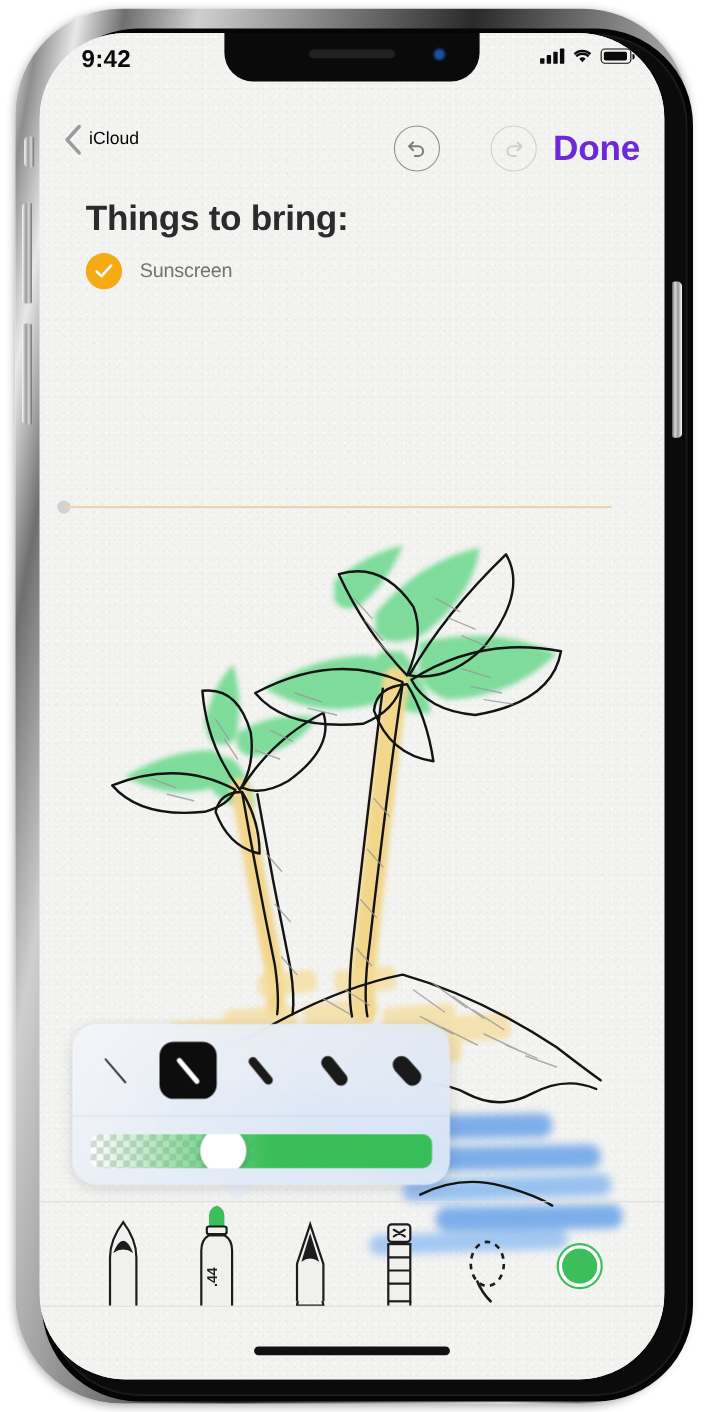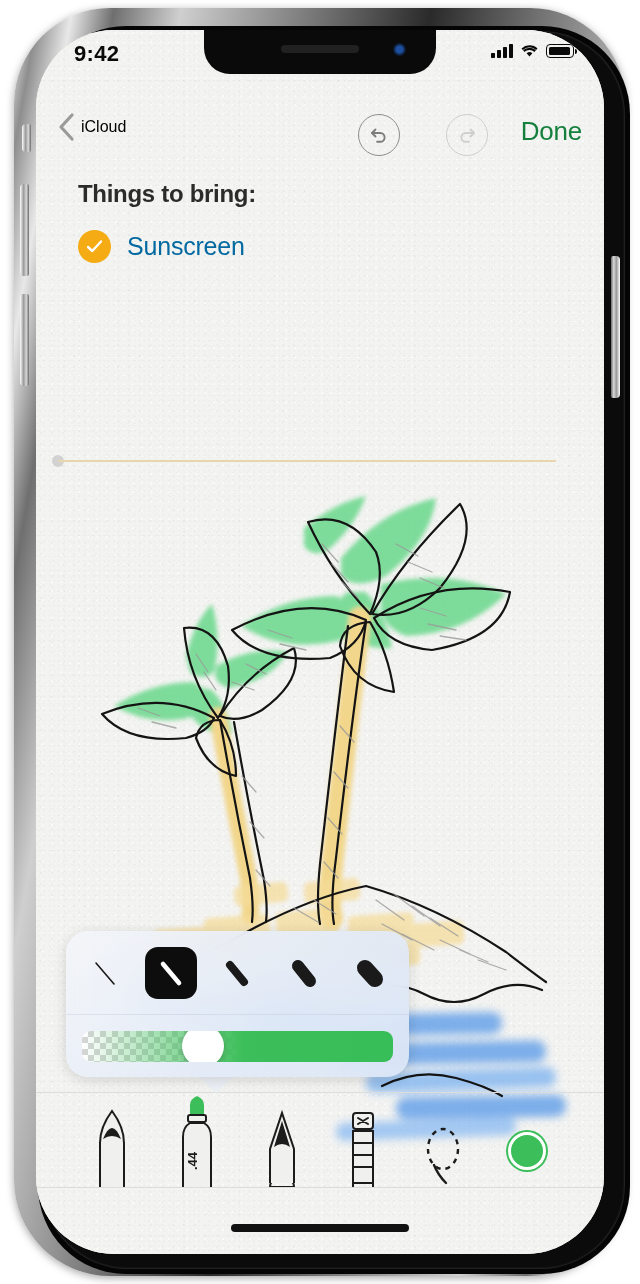--- a/index.html
+++ b/index.html
@@ -130,45 +130,45 @@
   }
   #redo-button {
     position: absolute; left: 410px; top: 8px;
     width: 42px; height: 42px; border-radius: 50%;
     border: 1.7px solid #cfcfcf;
     display: flex; align-items: center; justify-content: center;
     cursor: pointer;
   }
   #done-button {
     position: absolute; right: 22px; top: 10px;
-    font-size: 26px; color: #15803d; font-weight: 400;
+    font-size: 32px; color: #6d28d9; font-weight: 700;
     cursor: pointer; letter-spacing: -.2px;
   }
 
   
   #note-body { position: absolute; top: 140px; left: 0; right: 0; bottom: 0; }
   #note-title {
     position: absolute; left: 42px; top: 10px;
-    font-size: 24px; font-weight: bold; color: #2b2b2b;
+    font-size: 32px; font-weight: bold; color: #2b2b2b;
     letter-spacing: -.3px;
   }
   #checklist { position: absolute; left: 42px; top: 52px; width: 470px; }
   .check-row {
     display: flex; align-items: center; gap: 16px;
     height: 48px; cursor: pointer;
   }
   .check-box {
     width: 33px; height: 33px; border-radius: 50%;
     flex: 0 0 33px;
     display: flex; align-items: center; justify-content: center;
   }
   .check-box.unchecked { border: 1.8px solid #b4b4b4; background: transparent; }
   .check-box.checked { background: #f5ab13; border: none; }
   .check-box svg { display: block; }
-  .check-label { font-size: 25px; color: #0369a1; letter-spacing: -.2px; }
+  .check-label { font-size: 18px; color: #737373; letter-spacing: -.2px; }
 
   
   #note-divider {
     position: absolute; left: 22px; top: 290px;
     width: 498px; height: 2px; background: #e8d5ae;
   }
   #scroll-dot {
     position: absolute; left: 16px; top: 285px;
     width: 12px; height: 12px; border-radius: 50%;
     background: #d2d2d2;

